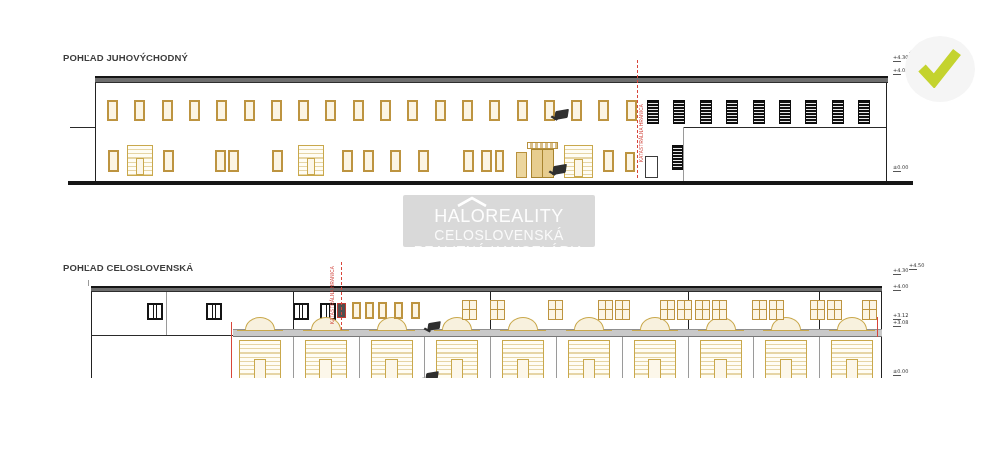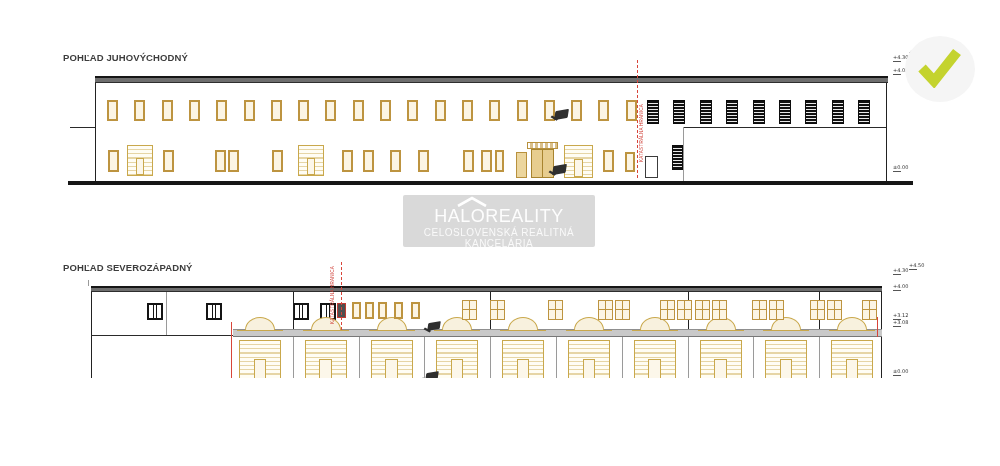--- a/index.html
+++ b/index.html
@@ -42,34 +42,34 @@
   .level{font-size:5px;color:#333;white-space:nowrap;line-height:1;font-family:"DejaVu Sans",sans-serif;}
   .level::after{content:"";display:block;width:8px;border-top:1px solid #555;margin-top:1px;}
   
   .dtitle{position:absolute;font-weight:700;font-size:9.5px;color:#3d3d3d;letter-spacing:.1px;}
   #t-se{left:63px;top:52px;}
   #t-nw{left:63px;top:262px;}
   
   .wm-box{position:absolute;left:403px;top:195px;width:192px;height:52px;text-align:center;border-radius:2px;}
   .wm-roof{position:absolute;left:53px;top:1px;}
   .wm-brand{margin-top:12px;font-size:18px;font-weight:400;line-height:1;color:rgba(255,255,255,.95);letter-spacing:.5px;}
-  .wm-tagline{margin-top:2px;font-size:10px;color:rgba(255,255,255,.85);letter-spacing:.5px;}
+  .wm-tagline{margin-top:2px;font-size:14px;color:rgba(255,255,255,.85);letter-spacing:.5px;}
   .wm-url{position:absolute;left:470px;top:249px;width:150px;text-align:center;
           font-size:12.5px;font-weight:700;color:#c2c2c2;letter-spacing:.4px;}
   
   .badge-circle{position:absolute;left:905px;top:36px;width:70px;height:66px;border-radius:50%;background:#f5f5f5;}
   .badge-check{position:absolute;left:916px;top:46px;}
 </style>
 </head>
 <body>
 
 <div id="canvas">
 
   <div class="dtitle" id="t-se">POHĽAD JUHOVÝCHODNÝ</div>
-  <div class="dtitle" id="t-nw">POHĽAD SEVEROZÁPADNÝ</div>
+  <div class="dtitle" id="t-nw">POHĽAD CELOSLOVENSKÁ</div>
 
   <div class="layer">
       <div class="el ground" style="left: 68px; top: 181px; width: 845px; height: 4px;"></div>
       <div class="el roof" style="left: 95px; top: 76px; width: 793px; height: 7px;"></div>
       <div class="el vline2" style="left: 95px; top: 83px; height: 98px;"></div>
       <div class="el vline2" style="left: 886px; top: 83px; height: 98px;"></div>
       <div class="el hline" style="left: 70px; top: 127px; width: 25px;"></div>
       <div class="el window-tan" style="left: 107px; top: 100px; width: 11px; height: 21px;"></div>
       <div class="el window-tan" style="left: 134.3px; top: 100px; width: 11px; height: 21px;"></div>
       <div class="el window-tan" style="left: 161.6px; top: 100px; width: 11px; height: 21px;"></div>

